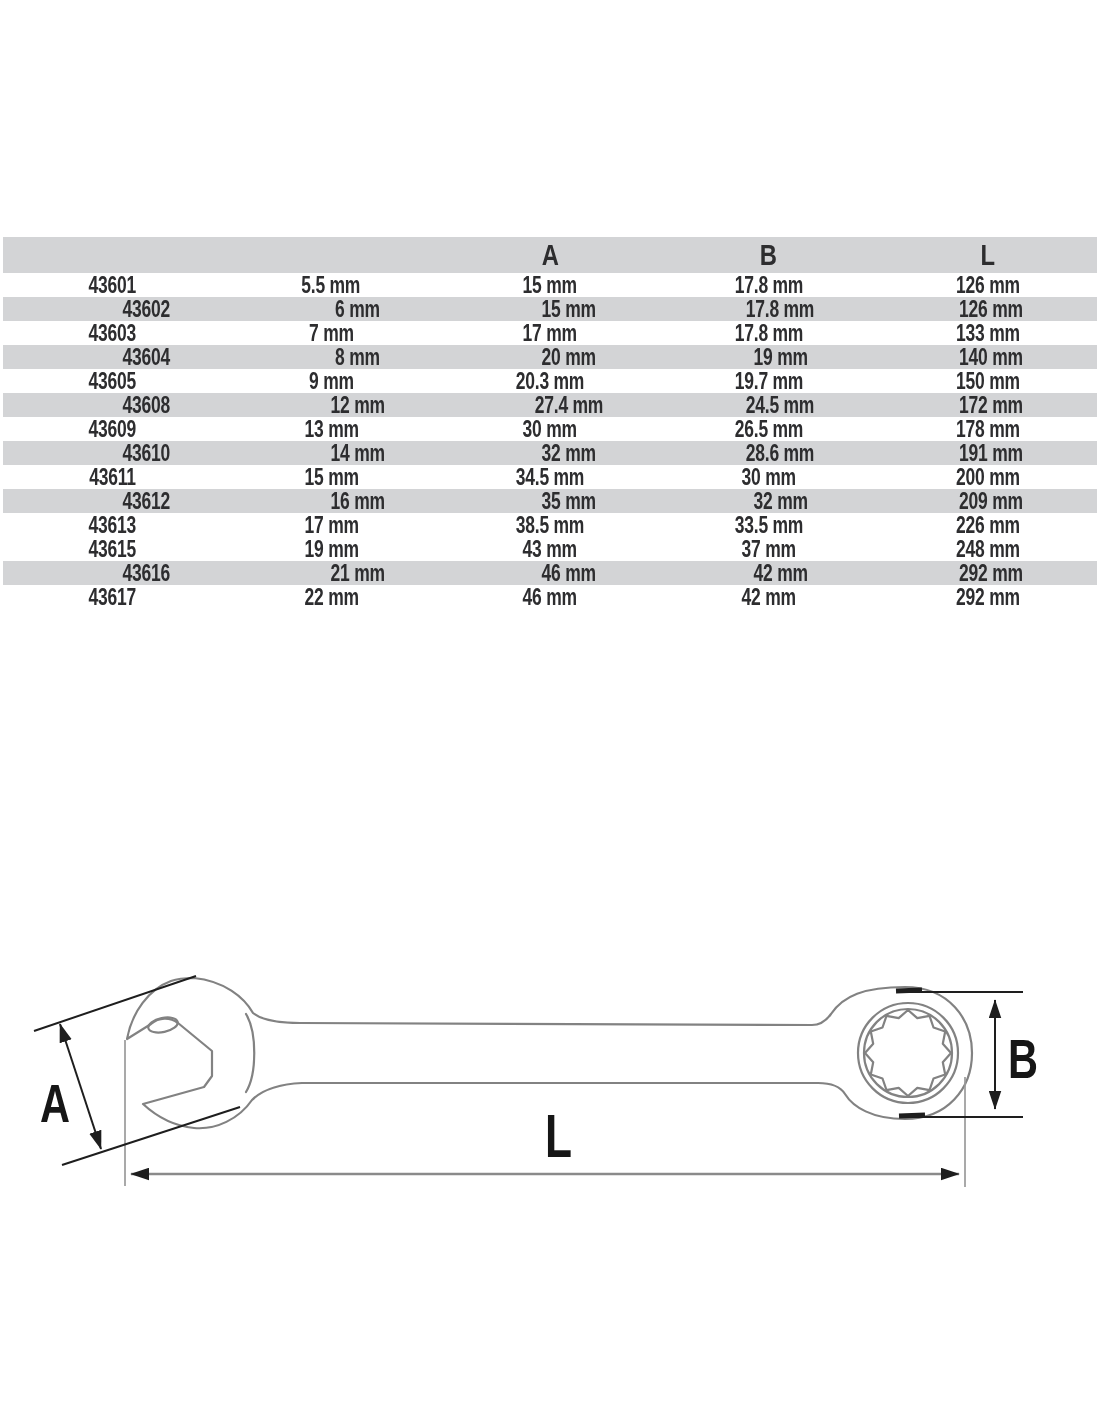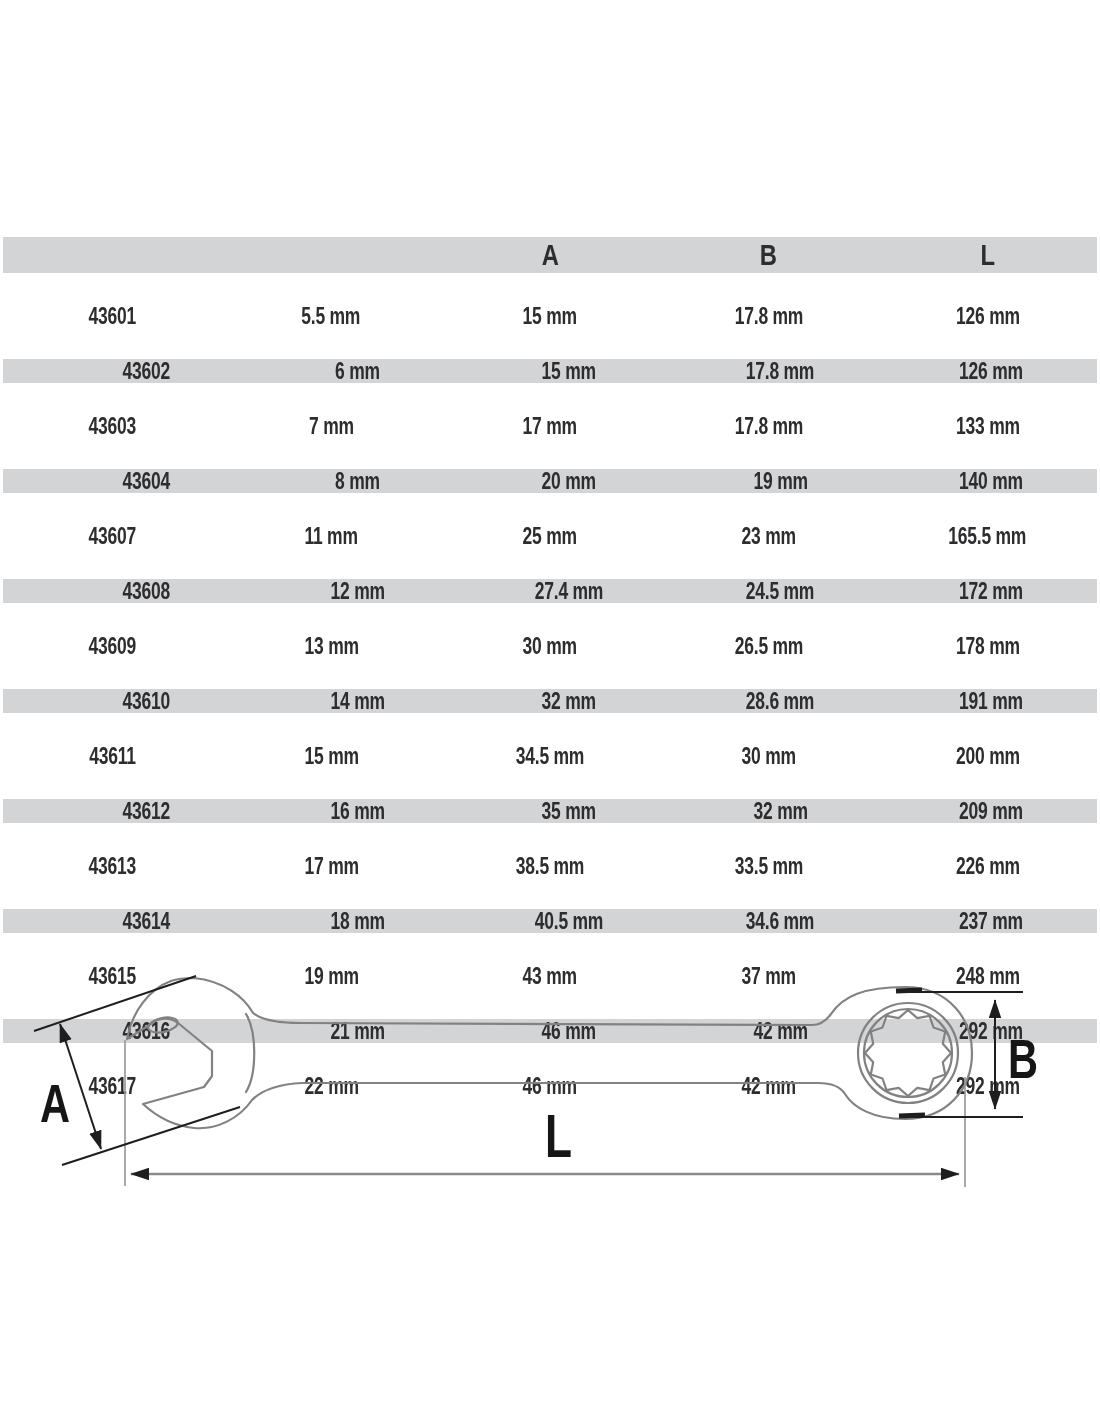--- a/index.html
+++ b/index.html
@@ -17,21 +17,21 @@
     position:relative;
     overflow:hidden;
   }
   .spec-table{
     position:absolute;
     left:3px; top:237px;
     width:1094px;
   }
   .trow{display:flex;align-items:center;}
   .trow.head{height:36px;background:var(--header);}
-  .trow.body{height:24px;background:#ffffff;margin-top:31px;}
+  .trow.body{height:24px;background:#ffffff;}
   .trow.body.alt{background:var(--stripe);padding-left:38px;}
   .cell{flex:1;display:flex;justify-content:center;align-items:center;overflow:visible;}
   .cell span{
     font-weight:bold;
     font-size:23px;
     color:var(--text);
     transform:scaleX(0.76);
     transform-origin:center;
     letter-spacing:-0.3px;
     white-space:nowrap;
@@ -133,33 +133,33 @@
         </div>
         <div class="cell">
           <span>19 mm</span>
         </div>
         <div class="cell">
           <span>140 mm</span>
         </div>
       </div>
       <div class="trow body">
         <div class="cell">
-          <span>43607</span>
-        </div>
-        <div class="cell">
-          <span>11 mm</span>
-        </div>
-        <div class="cell">
-          <span>25 mm</span>
-        </div>
-        <div class="cell">
-          <span>23 mm</span>
-        </div>
-        <div class="cell">
-          <span>165.5 mm</span>
+          <span>43605</span>
+        </div>
+        <div class="cell">
+          <span>9 mm</span>
+        </div>
+        <div class="cell">
+          <span>20.3 mm</span>
+        </div>
+        <div class="cell">
+          <span>19.7 mm</span>
+        </div>
+        <div class="cell">
+          <span>150 mm</span>
         </div>
       </div>
       <div class="trow body alt">
         <div class="cell">
           <span>43608</span>
         </div>
         <div class="cell">
           <span>12 mm</span>
         </div>
         <div class="cell">
@@ -248,37 +248,20 @@
           <span>17 mm</span>
         </div>
         <div class="cell">
           <span>38.5 mm</span>
         </div>
         <div class="cell">
           <span>33.5 mm</span>
         </div>
         <div class="cell">
           <span>226 mm</span>
-        </div>
-      </div>
-      <div class="trow body alt">
-        <div class="cell">
-          <span>43614</span>
-        </div>
-        <div class="cell">
-          <span>18 mm</span>
-        </div>
-        <div class="cell">
-          <span>40.5 mm</span>
-        </div>
-        <div class="cell">
-          <span>34.6 mm</span>
-        </div>
-        <div class="cell">
-          <span>237 mm</span>
         </div>
       </div>
       <div class="trow body">
         <div class="cell">
           <span>43615</span>
         </div>
         <div class="cell">
           <span>19 mm</span>
         </div>
         <div class="cell">

